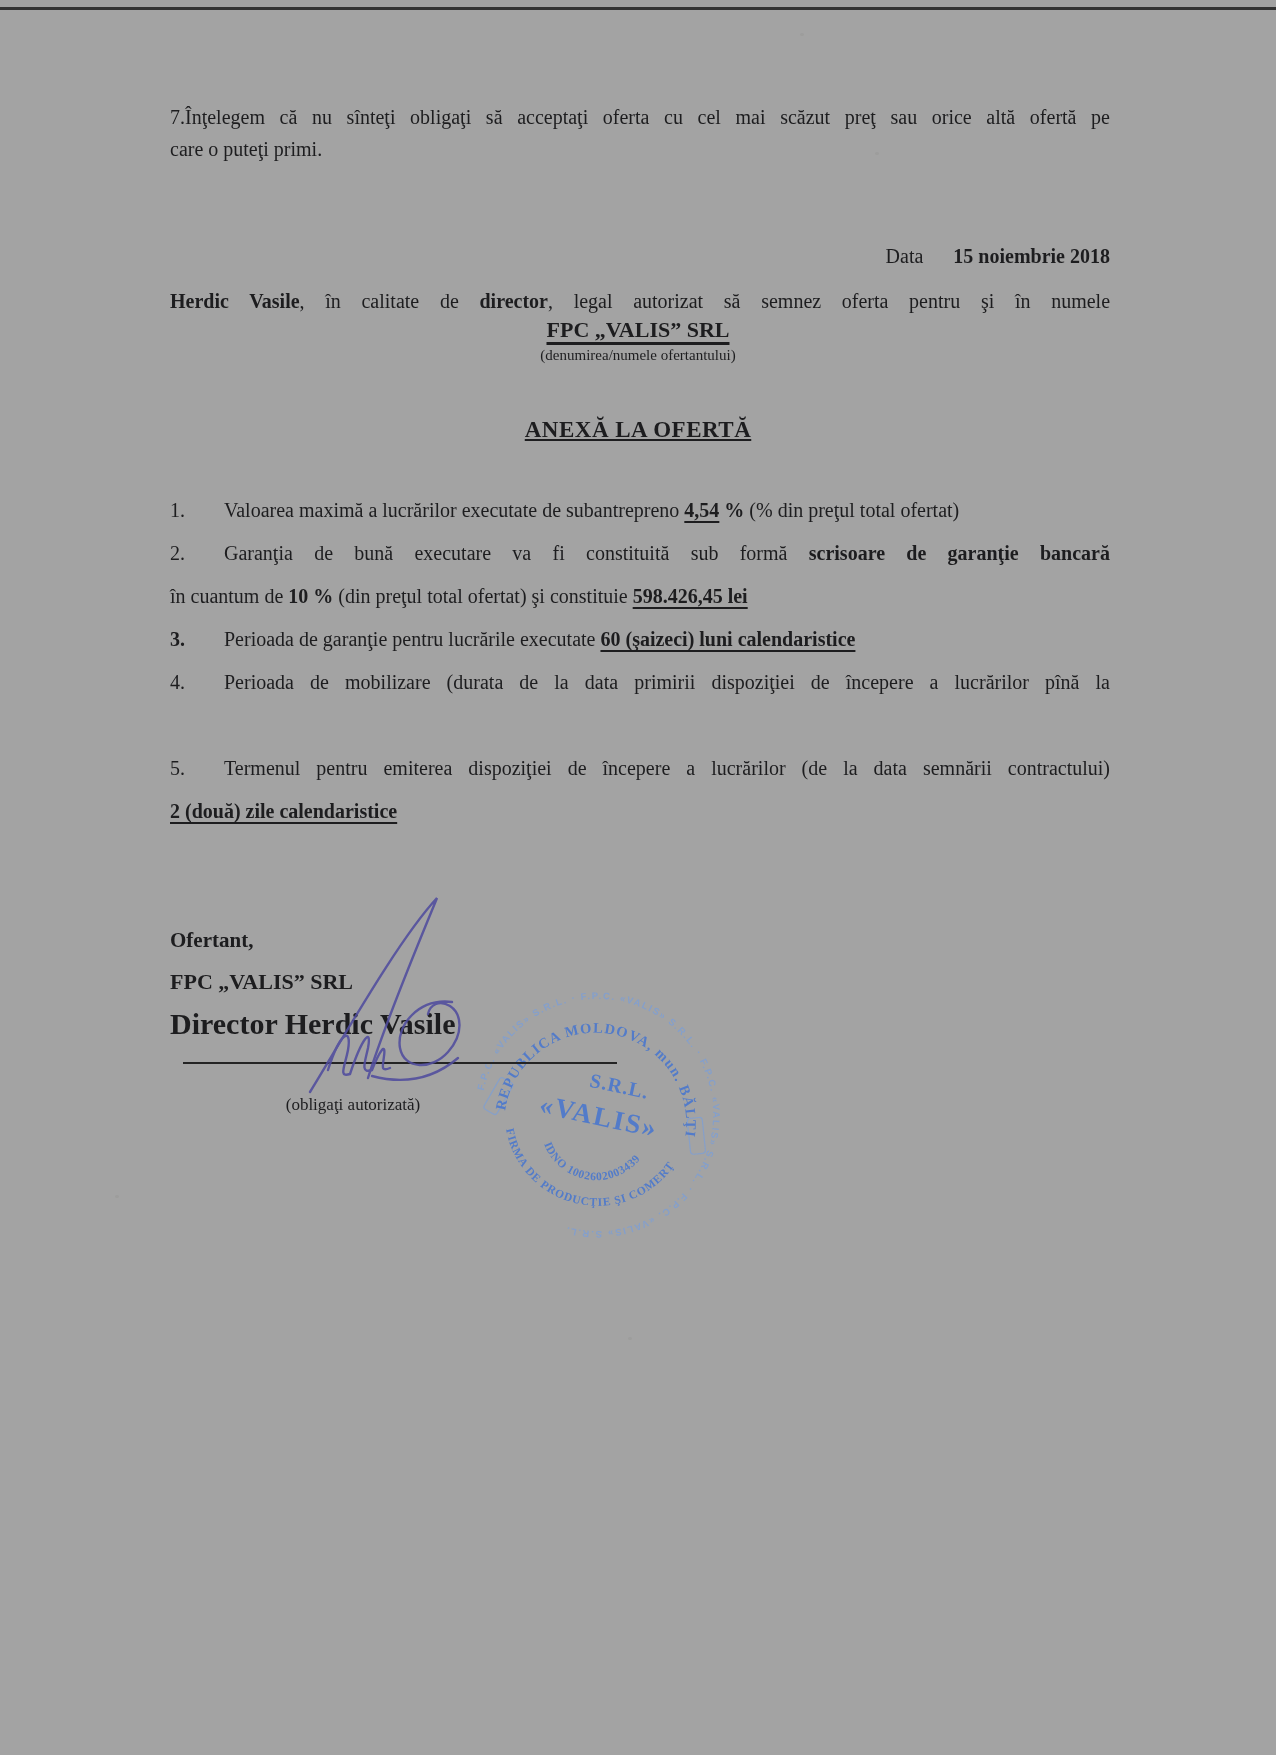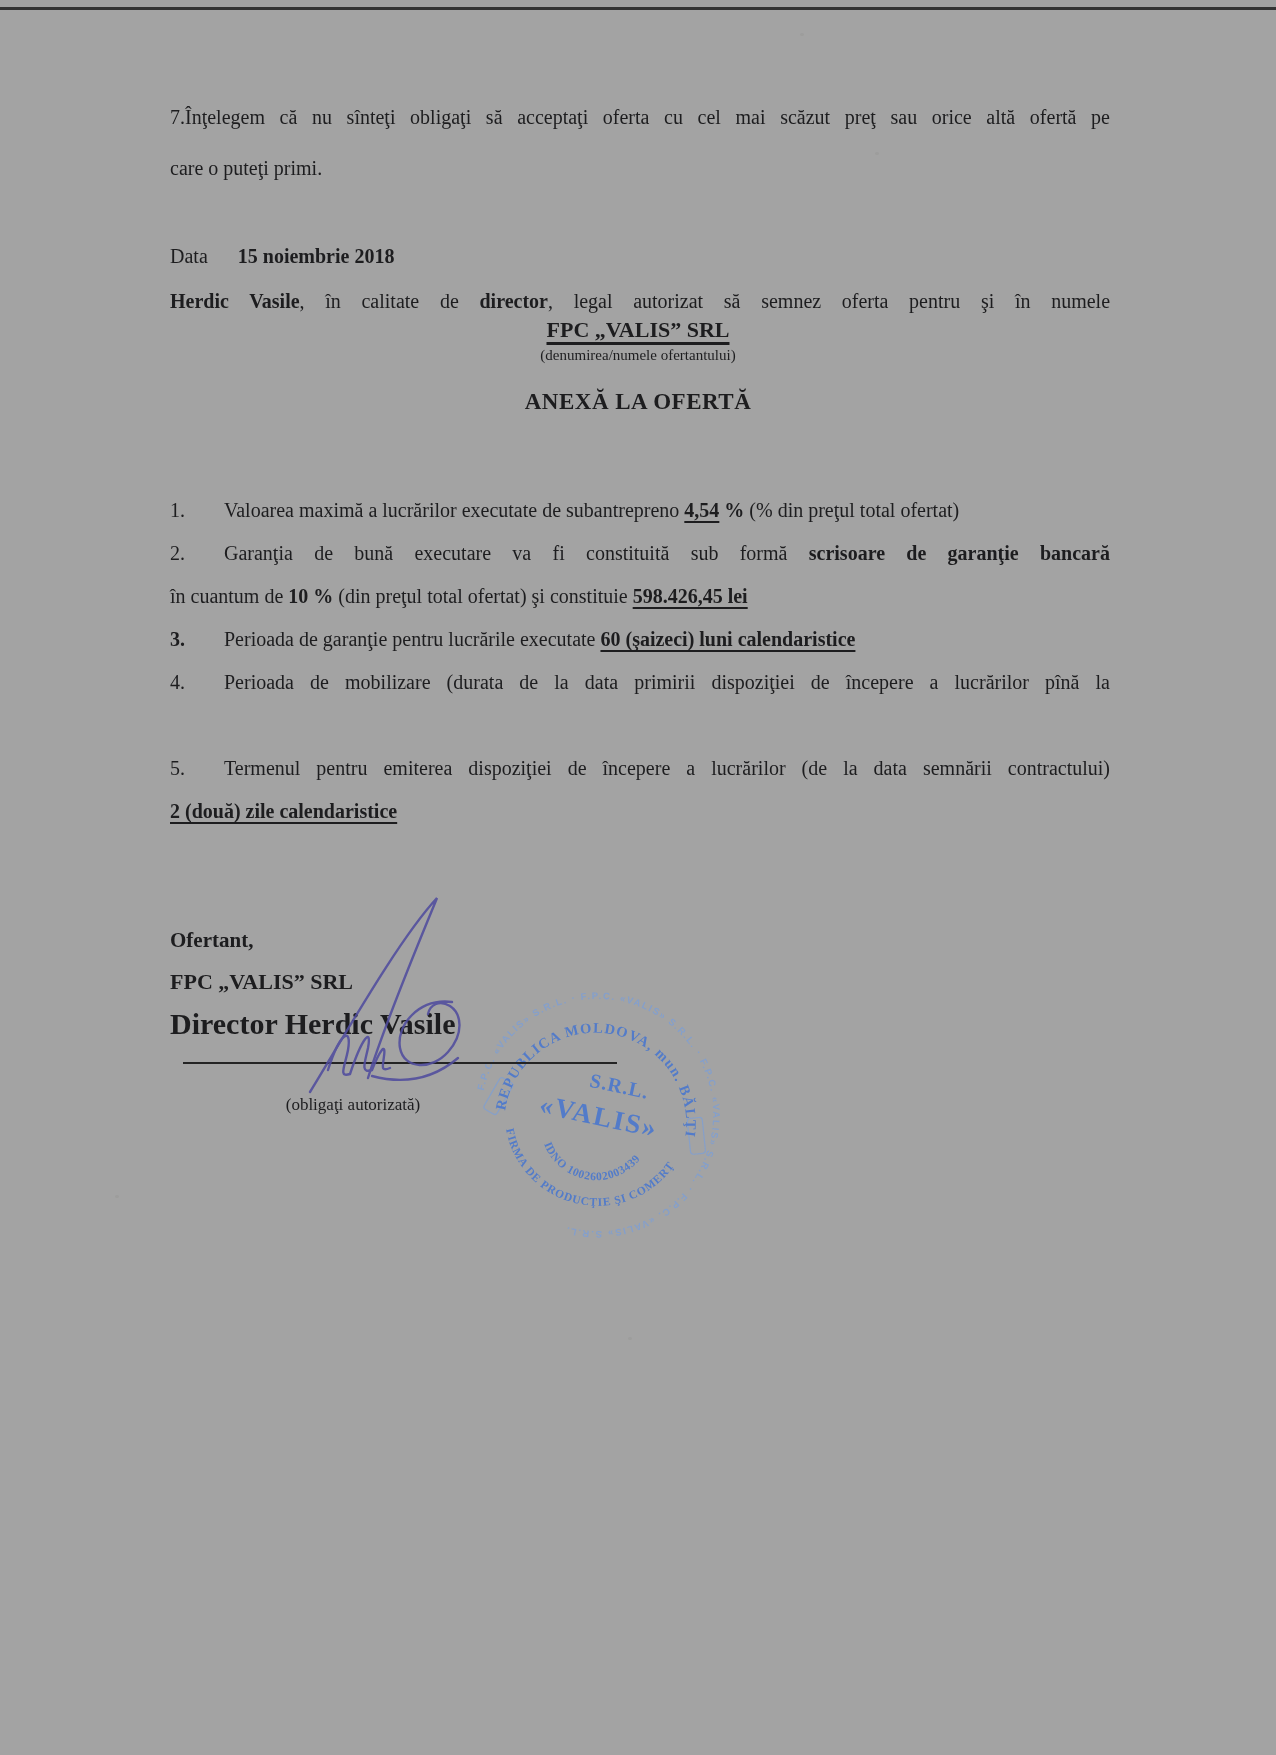--- a/index.html
+++ b/index.html
@@ -34,32 +34,32 @@
 
 <div class="page">
 
   <div class="scan-top-edge"></div>
   <div class="speck" style="left:800px;top:33px;"></div>
   <div class="speck" style="left:875px;top:152px;"></div>
   <div class="speck" style="left:628px;top:1337px;"></div>
   <div class="speck" style="left:115px;top:1195px;"></div>
 
   <div class="intro-line jl" style="top:97px;">7.Înţelegem că nu sînteţi obligaţi să acceptaţi oferta cu cel mai scăzut preţ sau orice altă ofertă pe</div>
-  <div class="intro-line" style="top:148px;">care o puteţi primi.</div>
+  <div class="intro-line" style="top:129px;">care o puteţi primi.</div>
 
-  <div class="line" style="top:235px;">
+  <div class="line" style="top:235px;text-align:right;">
     <span>Data</span><span class="b" style="margin-left:30px;">15 noiembrie 2018</span>
   </div>
 
   <div class="line jl" style="top:280px;"><span class="b">Herdic Vasile</span><span>, în calitate de </span><span class="b">director</span><span>, legal autorizat să semnez oferta pentru şi în numele</span></div>
 
   <div class="company-line" style="top:313px;"><span class="inner">FPC „VALIS” SRL</span></div>
   <div class="caption-line" style="top:345px;">(denumirea/numele ofertantului)</div>
 
-  <div class="heading" style="top:384px;">ANEXĂ LA OFERTĂ</div>
+  <div class="heading" style="top:412px;text-decoration:underline;">ANEXĂ LA OFERTĂ</div>
 
   <div class="line" style="top:489px;"><span class="num">1.</span><span><span>Valoarea maximă a lucrărilor executate de subantrepreno </span><span class="b u">4,54</span><span class="b"> %</span><span> (% din preţul total ofertat)</span></span></div>
   <div class="line jl" style="top:532px;"><span class="num">2.</span><span><span>Garanţia de bună executare va fi constituită sub formă </span><span class="b">scrisoare de garanţie bancară</span></span></div>
   <div class="line" style="top:575px;"><span><span>în cuantum de </span><span class="b">10 %</span><span> (din preţul total ofertat) şi constituie </span><span class="b u">598.426,45 lei</span></span></div>
   <div class="line" style="top:618px;"><span class="num b">3.</span><span><span>Perioada de garanţie pentru lucrările executate </span><span class="b u">60 (şaizeci) luni calendaristice</span></span></div>
   <div class="line jl" style="top:661px;"><span class="num">4.</span><span><span>Perioada de mobilizare (durata de la data primirii dispoziţiei de începere a lucrărilor pînă la</span></span></div>
   <div class="line jl" style="top:747px;"><span class="num">5.</span><span><span>Termenul pentru emiterea dispoziţiei de începere a lucrărilor (de la data semnării contractului)</span></span></div>
   <div class="line" style="top:790px;"><span><span class="b u">2 (două) zile calendaristice</span></span></div>
 
   <div class="sig-block-line" style="top:919px;font-size:21px;font-weight:bold;">Ofertant,</div>

